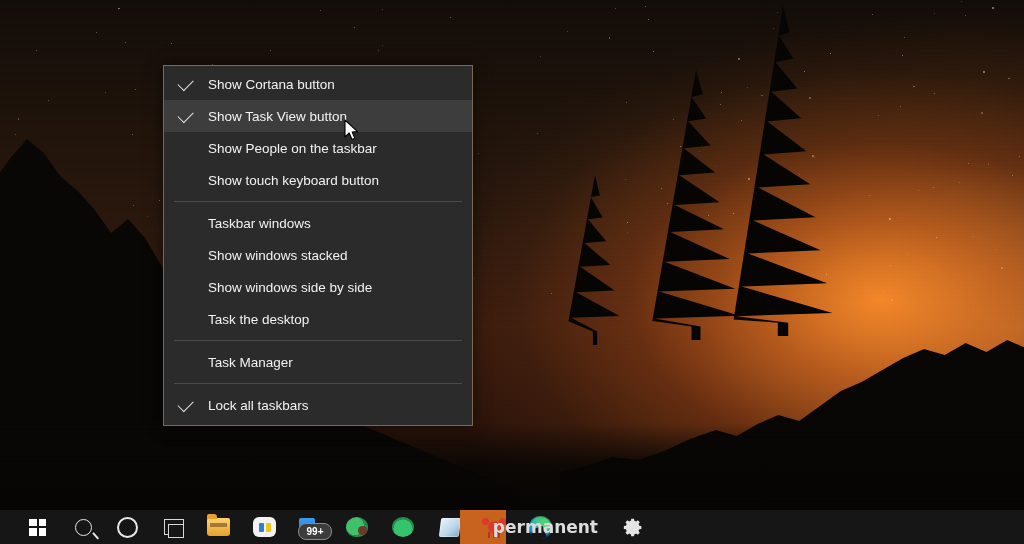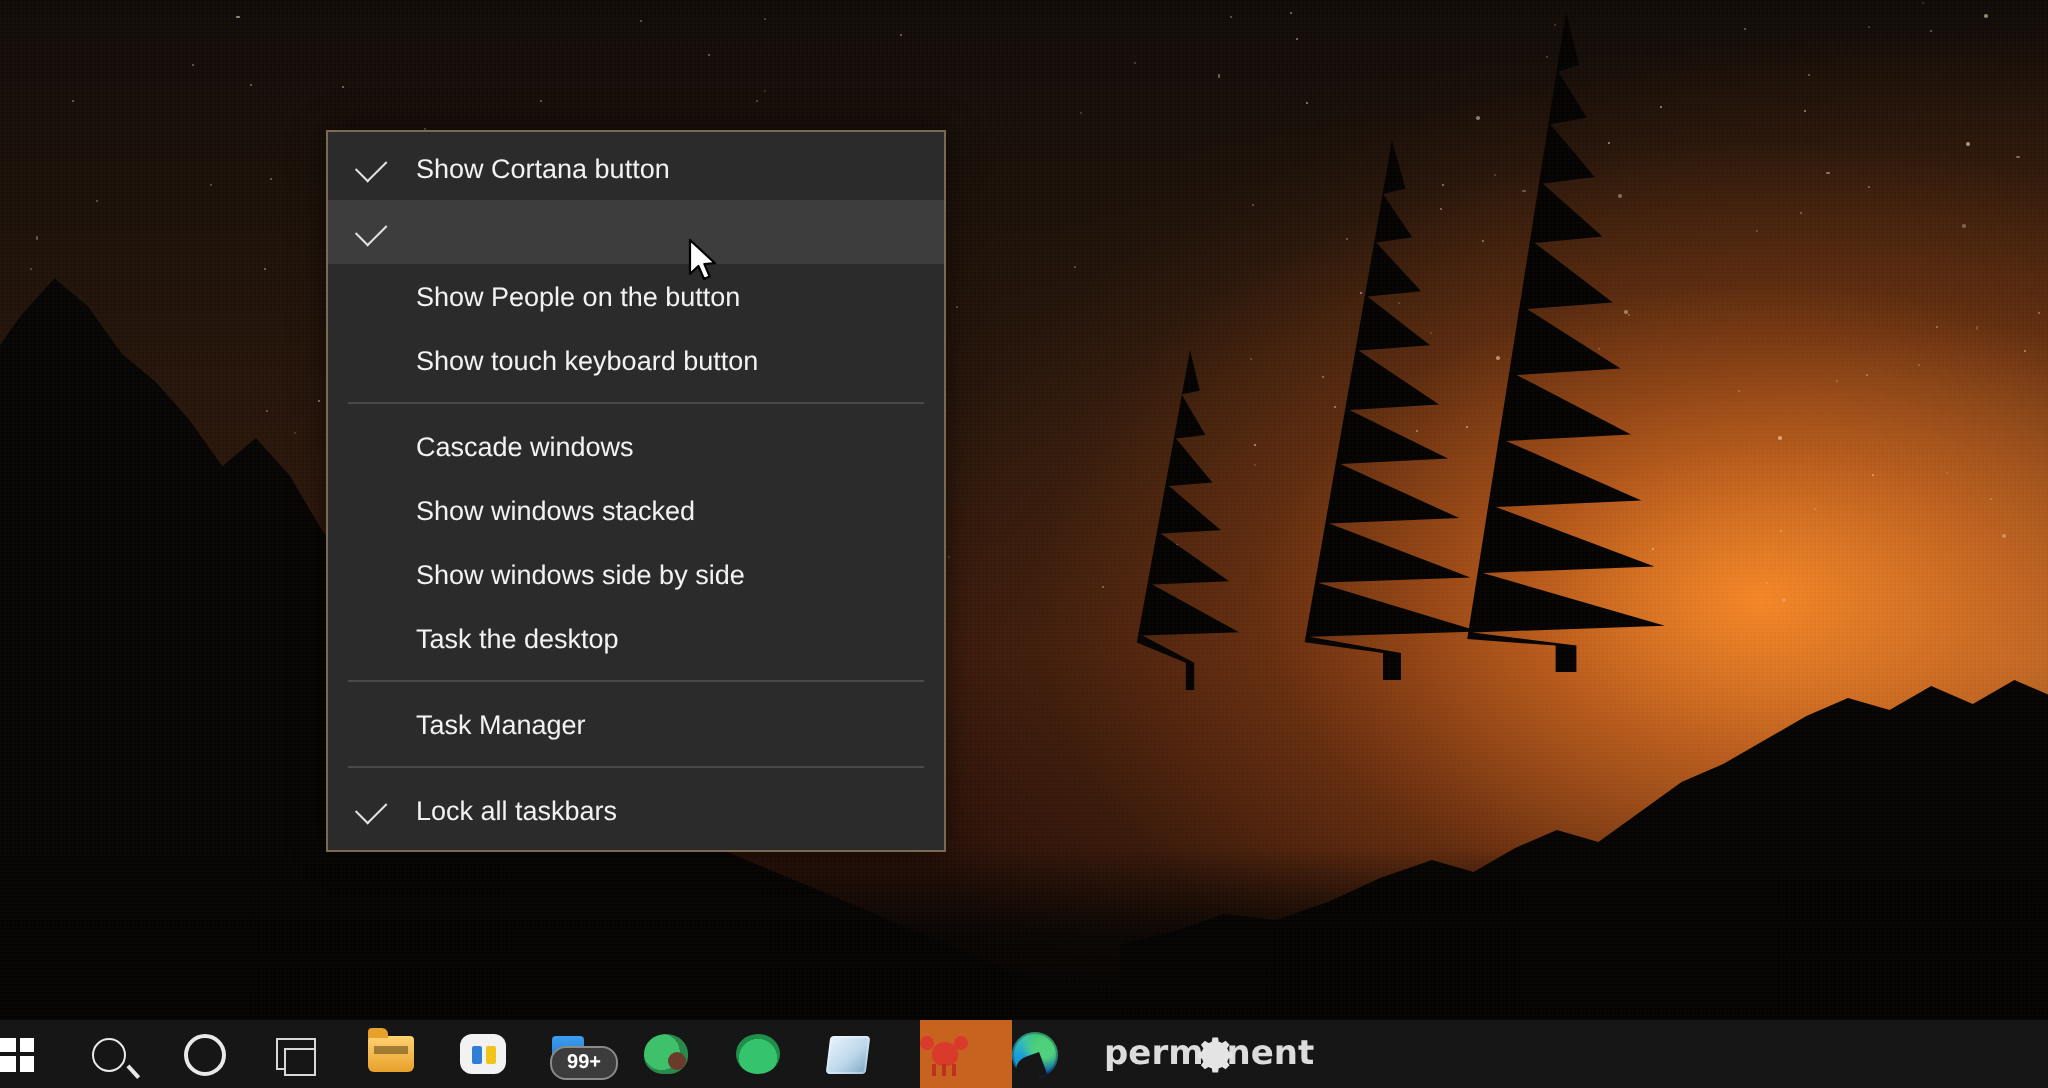--- a/index.html
+++ b/index.html
@@ -128,21 +128,21 @@
   .taskbar {
     position: absolute;
     left: 0; bottom: 0;
     width: 1024px; height: 34px;
     background: #161616;
     display: flex;
     align-items: center;
   }
   .tb-item {
     width: 46px; height: 34px;
-    display: flex; align-items: center; justify-content: flex-start;
+    display: flex; align-items: center; justify-content: flex-end;
     position: relative;
     flex: 0 0 auto;
   }
   .tb-item.active { background: #c8621f; }
 
   .win-logo {
     width: 17px; height: 17px;
     display: grid;
     grid-template-columns: 1fr 1fr;
     grid-template-rows: 1fr 1fr;
@@ -627,33 +627,34 @@
       <div class="ctx-item">
         <span class="gutter">
           <span class="chk"></span>
         </span>
         <span class="label">Show Cortana button</span>
       </div>
       <div class="ctx-item hover">
         <span class="gutter">
           <span class="chk"></span>
         </span>
+        <span class="label">Show Task View button</span>
       </div>
       <div class="ctx-item">
         <span class="gutter"></span>
-        <span class="label">Show People on the button</span>
+        <span class="label">Show People on the taskbar</span>
       </div>
       <div class="ctx-item">
         <span class="gutter"></span>
         <span class="label">Show touch keyboard button</span>
       </div>
       <div class="ctx-sep"></div>
       <div class="ctx-item">
         <span class="gutter"></span>
-        <span class="label">Cascade windows</span>
+        <span class="label">Taskbar windows</span>
       </div>
       <div class="ctx-item">
         <span class="gutter"></span>
         <span class="label">Show windows stacked</span>
       </div>
       <div class="ctx-item">
         <span class="gutter"></span>
         <span class="label">Show windows side by side</span>
       </div>
       <div class="ctx-item">

